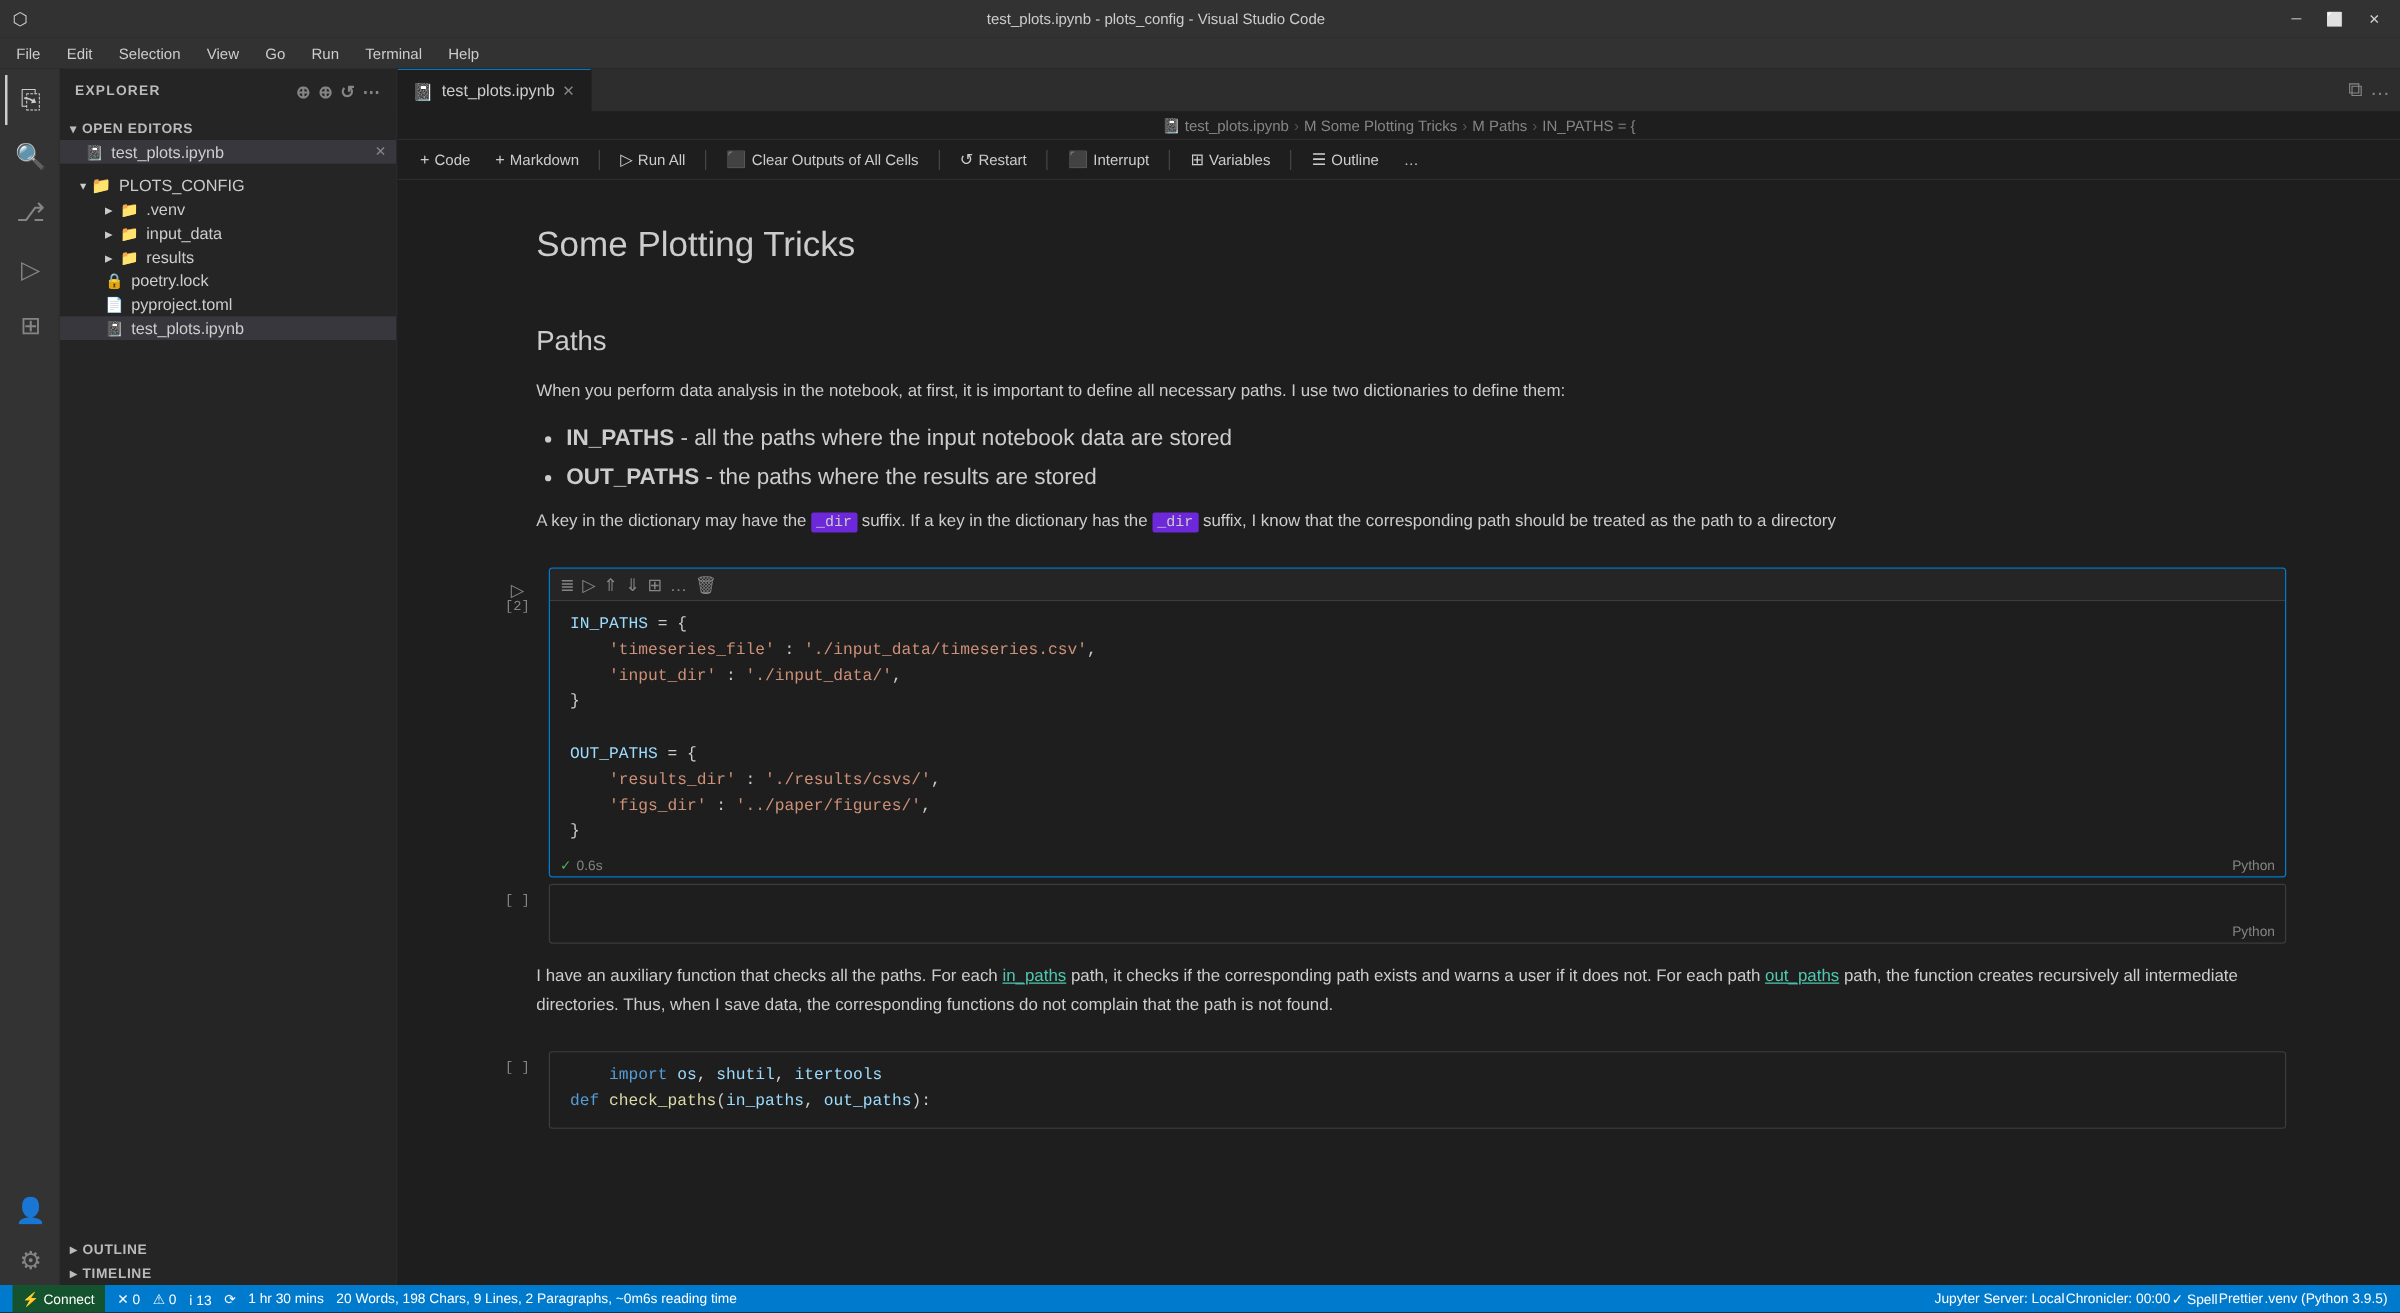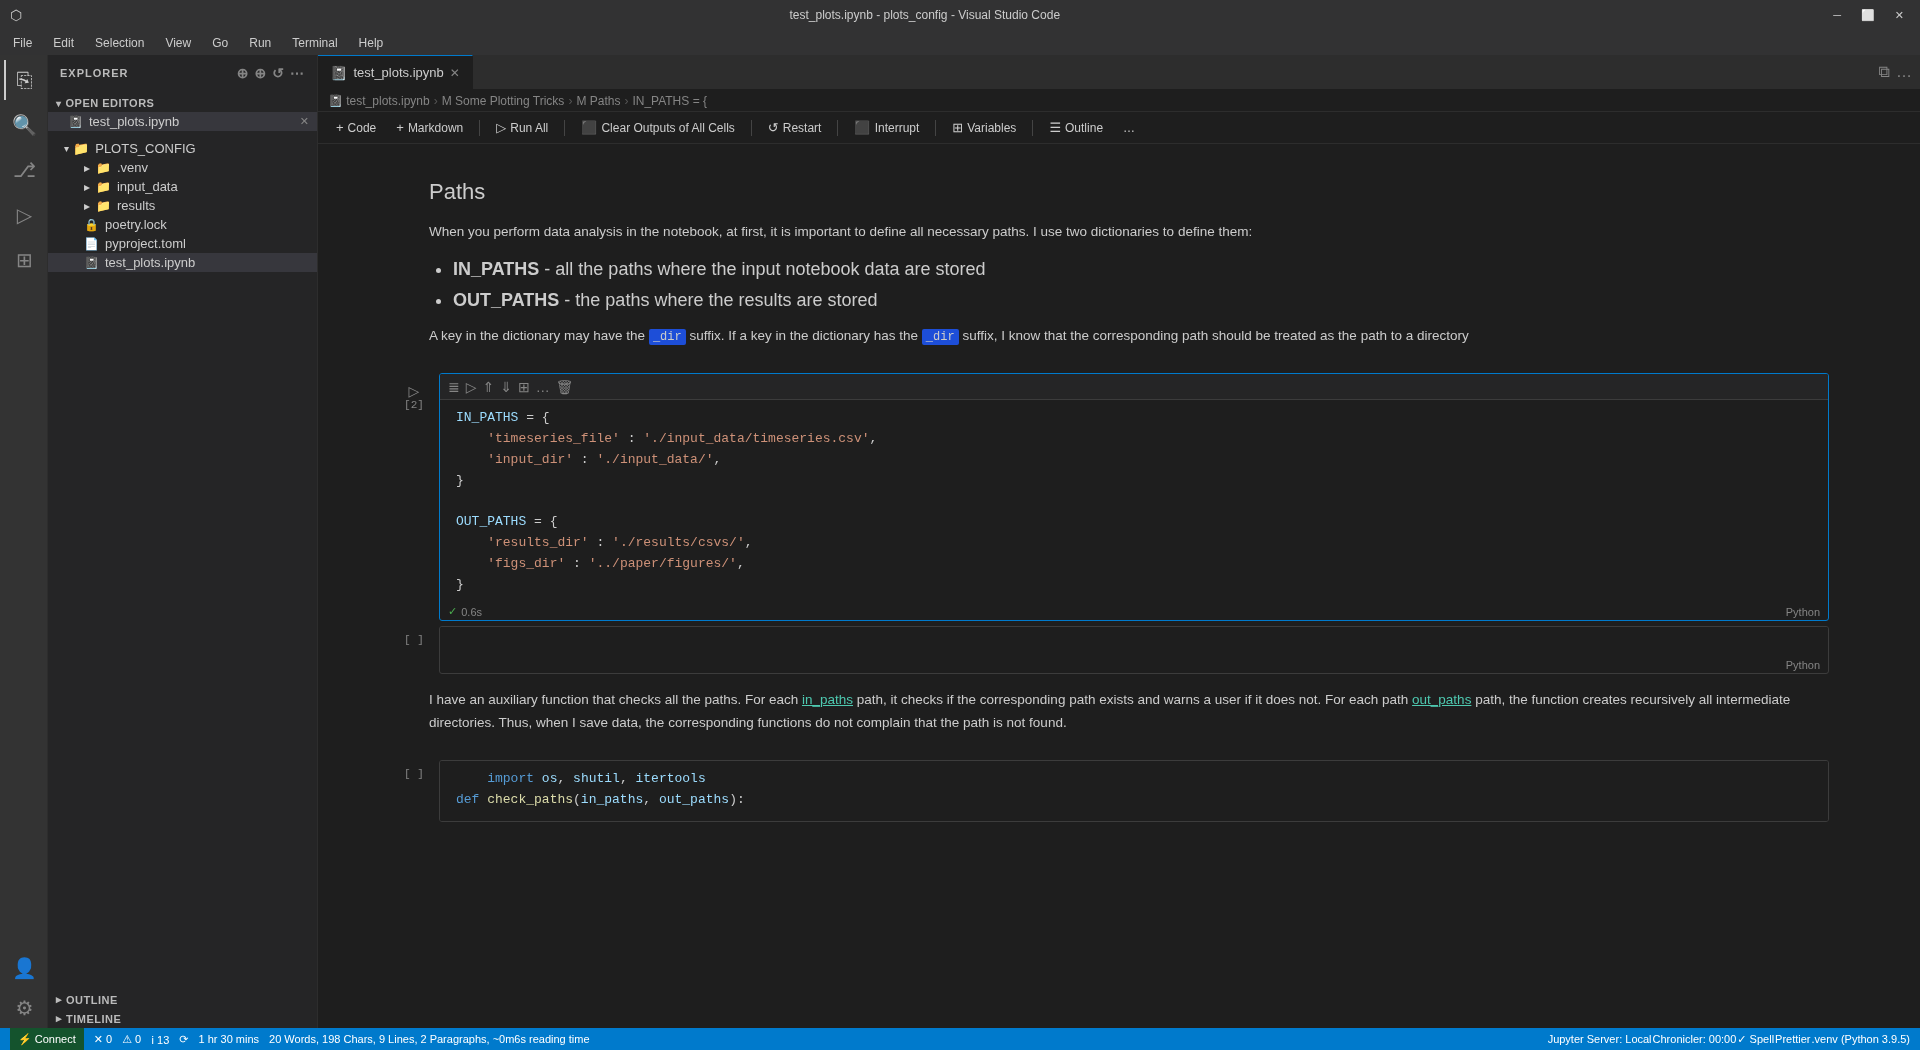--- a/index.html
+++ b/index.html
@@ -180,20 +180,21 @@
       height: 22px;
       background: #1e1e1e;
       display: flex;
       align-items: center;
       padding: 0 10px;
       font-size: 12px;
       color: #858585;
       border-bottom: 1px solid #2d2d2d;
       gap: 4px;
       flex-shrink: 0;
+      justify-content: center;
     }
     #breadcrumb span { cursor: pointer; }
     #breadcrumb .sep { color: #555; }
 
     
     #notebook-toolbar {
       height: 32px;
       background: #1e1e1e;
       display: flex;
       align-items: center;
@@ -258,21 +259,21 @@
 
     .markdown-block ul {
       padding-left: 24px;
       margin-bottom: 10px;
     }
     .markdown-block ul li {
       font-size: 18px;
       line-height: 1.7;
     }
     .markdown-block code {
-      background: #1d4ed8;
+      background: #6d28d9;
       padding: 1px 4px;
       border-radius: 2px;
       font-family: 'Courier New', monospace;
       font-size: 12px;
     }
     .markdown-block strong { font-weight: bold; }
     .markdown-block .highlight-link { color: #4ec9b0; text-decoration: underline; }
 
     
     .code-cell-wrapper {
@@ -577,20 +578,23 @@
         <span>Outline</span>
       </div>
       <div class="toolbar-btn">
         <span>…</span>
       </div>
     </div>
 
     <div id="notebook-content">
       <div class="notebook-section">
 
+        <div class="markdown-block">
+          <h1>Some Plotting Tricks</h1>
+        </div>
 
         <div class="markdown-block">
           <h2>Paths</h2>
           <p>When you perform data analysis in the notebook, at first, it is important to define all necessary paths. I use two dictionaries to define them:</p>
           <ul>
             <li><strong>IN_PATHS</strong> - all the paths where the input notebook data are stored</li>
             <li><strong>OUT_PATHS</strong> - the paths where the results are stored</li>
           </ul>
           <p>A key in the dictionary may have the <code>_dir</code> suffix. If a key in the dictionary has the <code>_dir</code> suffix, I know that the corresponding path should be treated as the path to a directory</p>
         </div>

